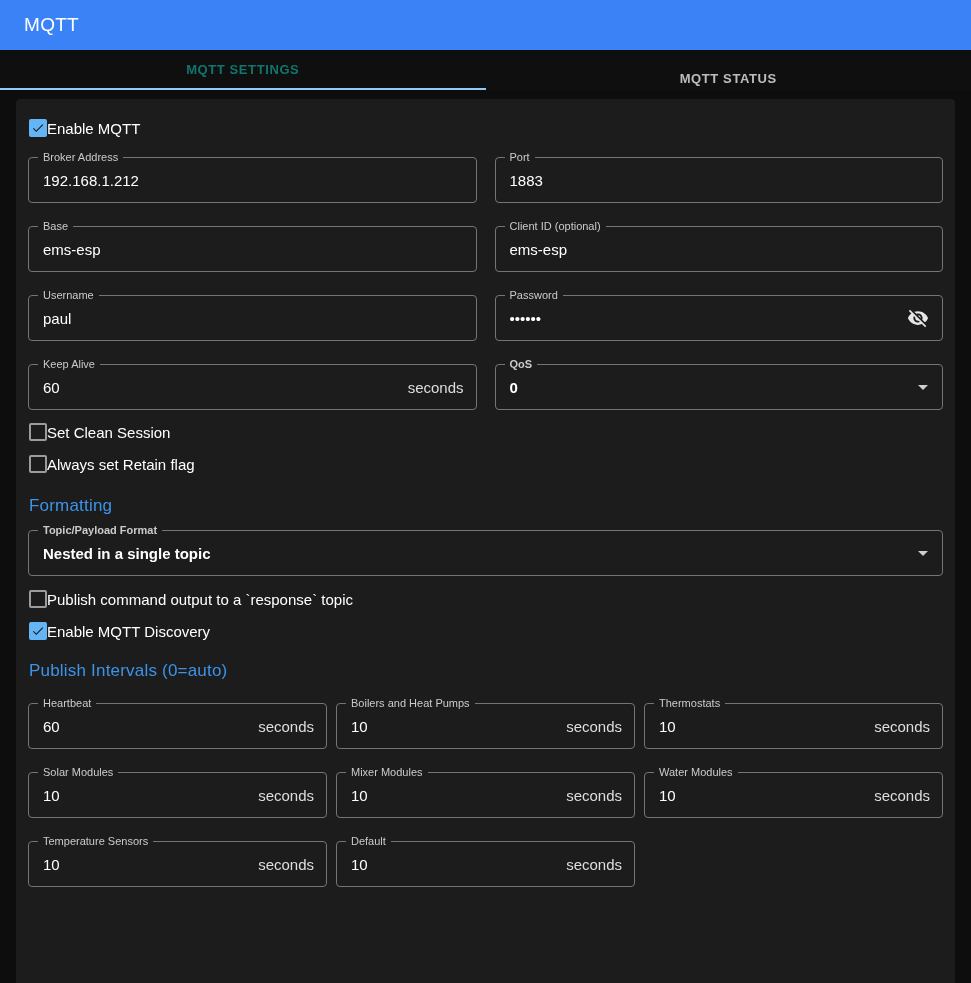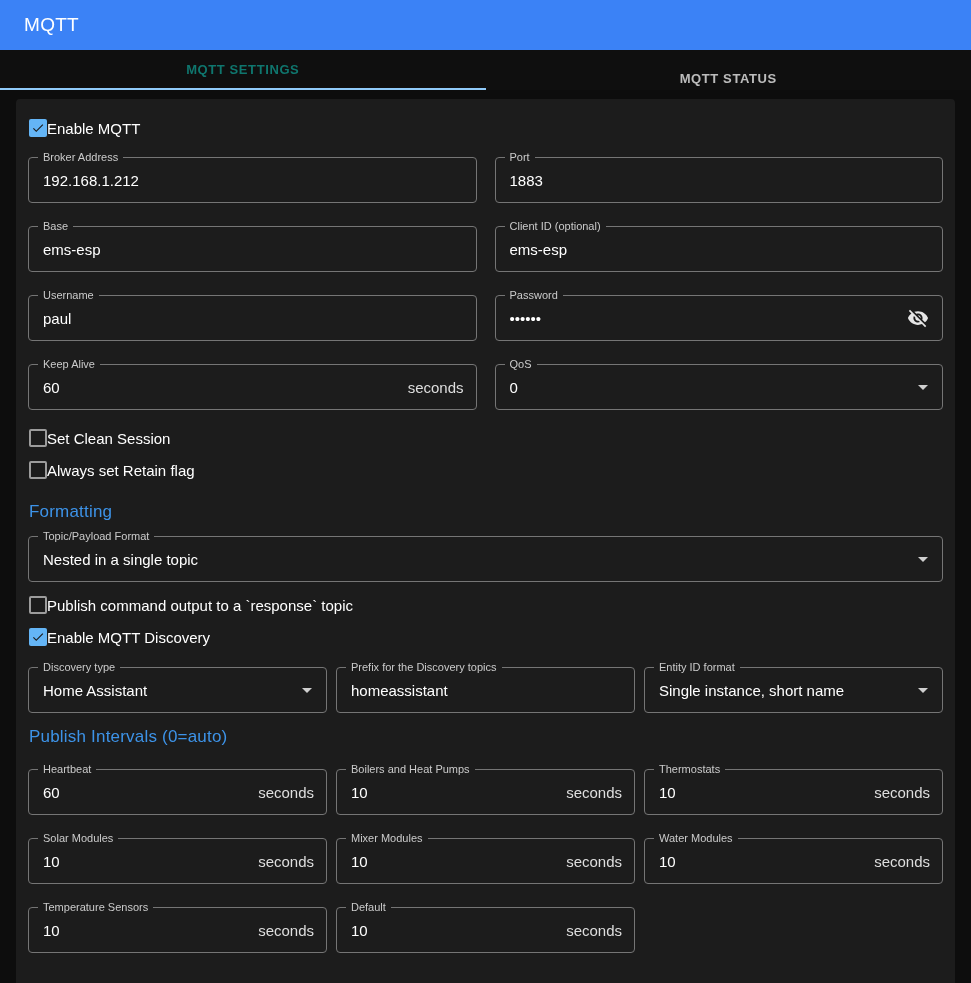--- a/index.html
+++ b/index.html
@@ -77,21 +77,21 @@
     background: #1c1c1c; padding: 0 5px;
     line-height: 13px; white-space: nowrap;
   }
   .tf input {
     flex: 1; min-width: 0;
     background: transparent; border: none; outline: none;
     color: #fff; font-size: 15px;
     font-family: "Liberation Sans", sans-serif;
   }
   .tf .suffix { font-size: 15px; color: #dedede; padding-left: 8px; }
-  .tf.select { cursor: pointer; }
+  .tf.select { cursor: pointer; font-weight: bold; }
   .tf.select .selval { flex: 1; font-size: 15px; color: #fff; }
   .arrow-down {
     width: 0; height: 0;
     border-left: 5px solid transparent;
     border-right: 5px solid transparent;
     border-top: 5px solid #cfcfcf;
     margin-right: 2px;
   }
   .eye-btn {
     width: 24px; height: 24px; border: none; background: transparent;
@@ -159,21 +159,21 @@
       <span class="flabel">Password</span>
       <input value="••••••" style="">
       <button class="eye-btn">
         <svg viewBox="0 0 24 24" width="22" height="22">
           <path fill="#e6e6e6" d="M12 7c2.76 0 5 2.24 5 5 0 .65-.13 1.26-.36 1.83l2.92 2.92c1.51-1.26 2.7-2.89 3.43-4.75-1.73-4.39-6-7.5-11-7.5-1.4 0-2.74.25-3.98.7l2.16 2.16C10.74 7.13 11.35 7 12 7zM2 4.27l2.28 2.28.46.46C3.08 8.3 1.78 10.02 1 12c1.73 4.39 6 7.5 11 7.5 1.55 0 3.03-.3 4.38-.84l.42.42L19.73 22 21 20.73 3.27 3 2 4.27zM7.53 9.8l1.55 1.55c-.05.21-.08.43-.08.65 0 1.66 1.34 3 3 3 .22 0 .44-.03.65-.08l1.55 1.55c-.67.33-1.41.53-2.2.53-2.76 0-5-2.24-5-5 0-.79.2-1.53.53-2.2zm4.31-.78 3.15 3.15.02-.16c0-1.66-1.34-3-3-3l-.17.01z"></path>
         </svg>
       </button>
     </div>
   </div>
 
-  <div class="row2" style="margin-bottom:12px;">
+  <div class="row2" style="margin-bottom:6px;">
     <div class="tf">
       <span class="flabel">Keep Alive</span>
       <input value="60" style="">
       <span class="suffix">seconds</span>
     </div>
     <div class="tf select">
       <span class="flabel">QoS</span>
       <span class="selval">0</span>
       <span class="arrow-down"></span>
     </div>
@@ -204,36 +204,20 @@
   </div>
   <div class="check-row">
     <span class="cbox checked">
       <svg viewBox="0 0 24 24" width="14" height="14">
           <path d="M9 16.2 4.8 12l-1.4 1.4L9 19 21 7l-1.4-1.4z" fill="#1c1c1c"></path>
         </svg>
     </span>
     <span class="check-label">Enable MQTT Discovery</span>
   </div>
 
-  <div class="row3" style="margin-top:6px; margin-bottom:6px;">
-    <div class="tf select">
-      <span class="flabel">Discovery type</span>
-      <span class="selval">Home Assistant</span>
-      <span class="arrow-down"></span>
-    </div>
-    <div class="tf">
-      <span class="flabel">Prefix for the Discovery topics</span>
-      <input value="homeassistant" style="">
-    </div>
-    <div class="tf select">
-      <span class="flabel">Entity ID format</span>
-      <span class="selval">Single instance, short name</span>
-      <span class="arrow-down"></span>
-    </div>
-  </div>
 
   <div class="section-heading">Publish Intervals (0=auto)</div>
 
   <div class="row3">
     <div class="tf">
       <span class="flabel">Heartbeat</span>
       <input value="60" style="">
       <span class="suffix">seconds</span>
     </div>
     <div class="tf">

